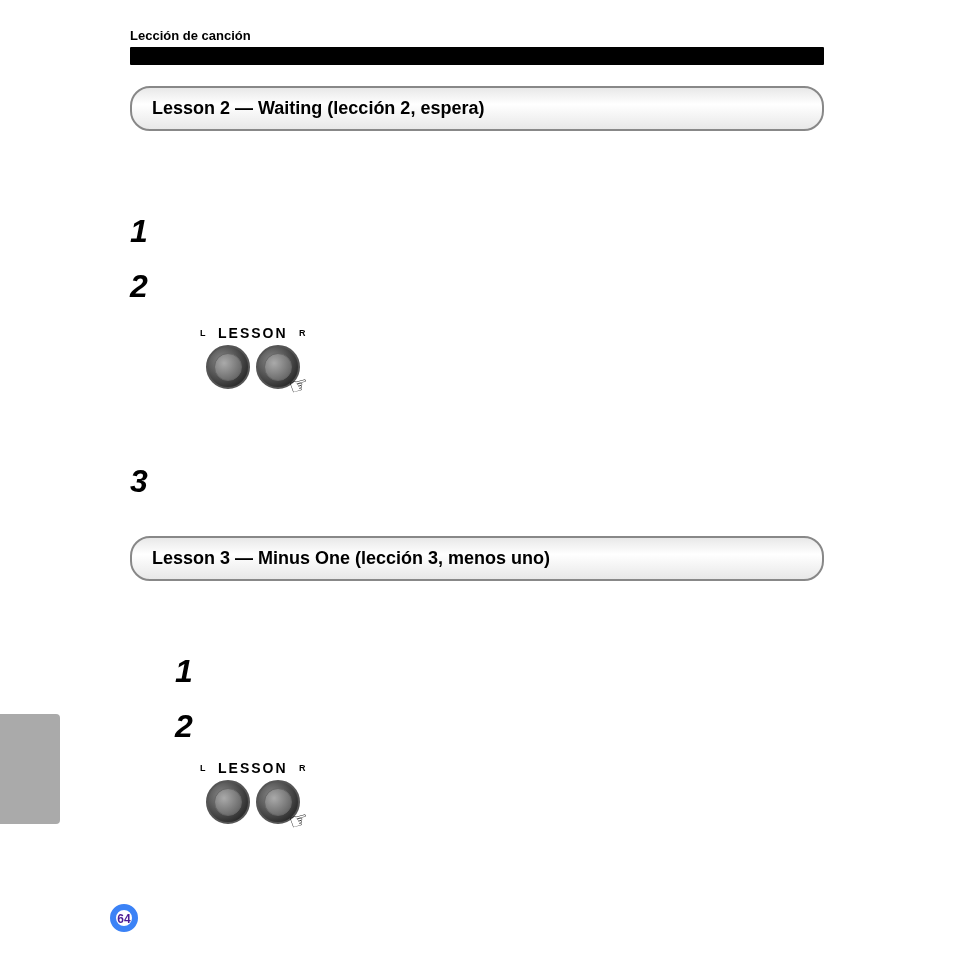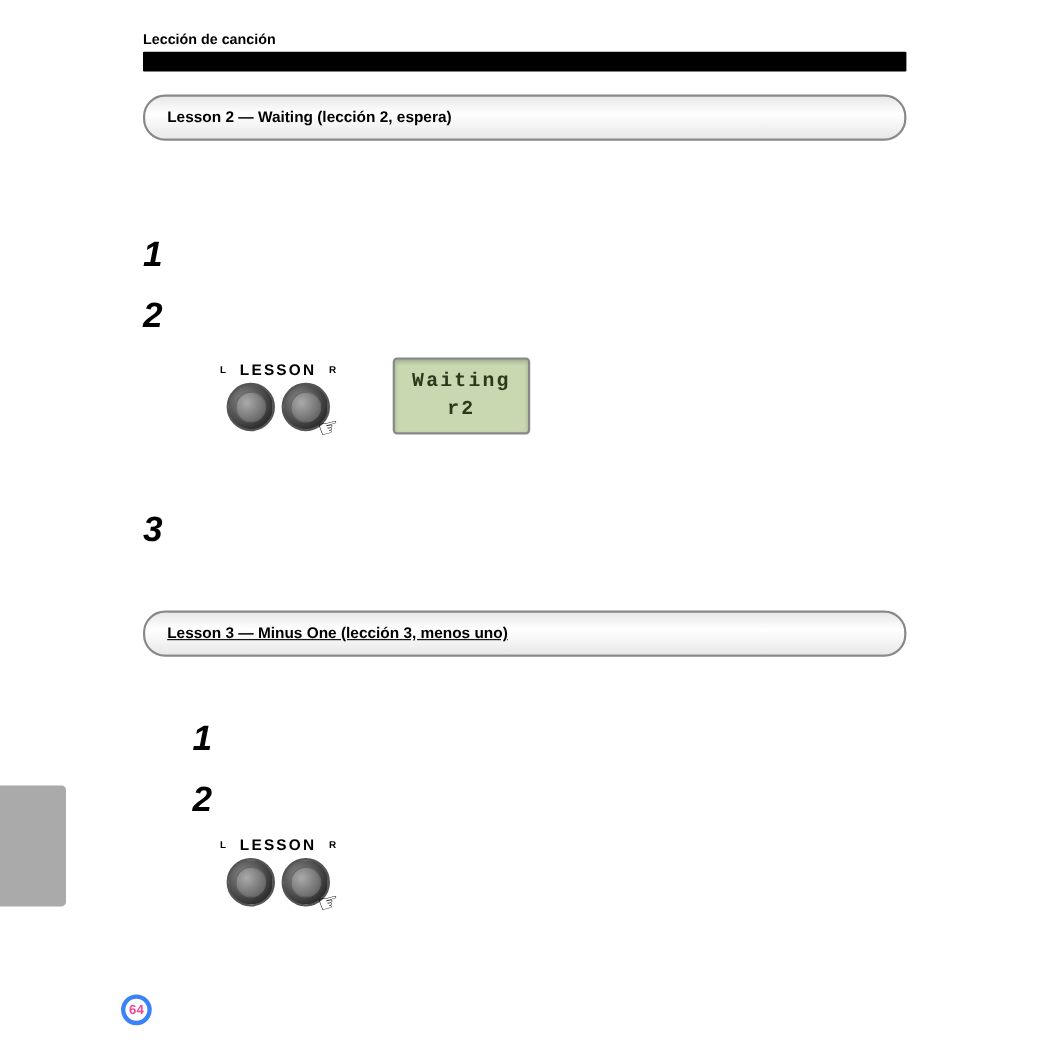--- a/index.html
+++ b/index.html
@@ -35,21 +35,21 @@
     
     .lesson-box {
       border: 2px solid #888;
       border-radius: 20px;
       background: linear-gradient(180deg, #e8e8e8 0%, #ffffff 40%, #e8e8e8 100%);
       padding: 10px 20px;
       margin: 16px 0 8px 0;
     }
 
     .lesson-box-title {
-      font-size: 14px;
+      font-size: 18px;
       font-weight: bold;
       color: #000;
     }
 
     
     .step-item {
       font-size: 32px;
       font-weight: bold;
       font-style: italic;
       color: #000;
@@ -175,24 +175,23 @@
     }
 
     .step3-label {
       position: absolute;
       top: 445px;
       left: 130px;
     }
 
     .lesson3-box-area {
       position: absolute;
-      top: 539px;
+      top: 520px;
       left: 130px;
       right: 130px;
-      text-decoration: underline;
     }
 
     .section-3-steps {
       position: absolute;
       top: 635px;
       left: 175px;
     }
 
     .section-3-display {
       position: absolute;
@@ -204,27 +203,27 @@
     }
 
     
     .page-number {
       position: absolute;
       bottom: 22px;
       left: 110px;
       width: 28px;
       height: 28px;
       border-radius: 50%;
-      border: 4px solid #3b82f6;
-      display: flex;
-      align-items: center;
+      border: 6px solid #3b82f6;
+      display: flex;
+      align-items: flex-end;
       justify-content: center;
       font-size: 12px;
       font-weight: bold;
-      color: #ec4899;
+      color: #4c1d95;
     }
 
     
     .gray-tab {
       position: absolute;
       left: 0;
       bottom: 130px;
       width: 60px;
       height: 110px;
       background: #aaa;
@@ -275,24 +274,20 @@
         </div>
         <div class="knob-wrapper">
           <div class="knob-button-right">
             <div class="knob-button-inner"></div>
           </div>
           <span class="hand-cursor">☞</span>
         </div>
       </div>
     </div>
 
-    <div class="lcd-display">
-      <div class="lcd-line">Waiting</div>
-      <div class="lcd-line">r2</div>
-    </div>
   </div>
 
   <div class="step3-label">
     <div class="step-item">3</div>
   </div>
 
   <div class="lesson3-box-area">
     <div class="lesson-box">
       <span class="lesson-box-title">Lesson 3 — Minus One (lección 3, menos uno)</span>
     </div>

